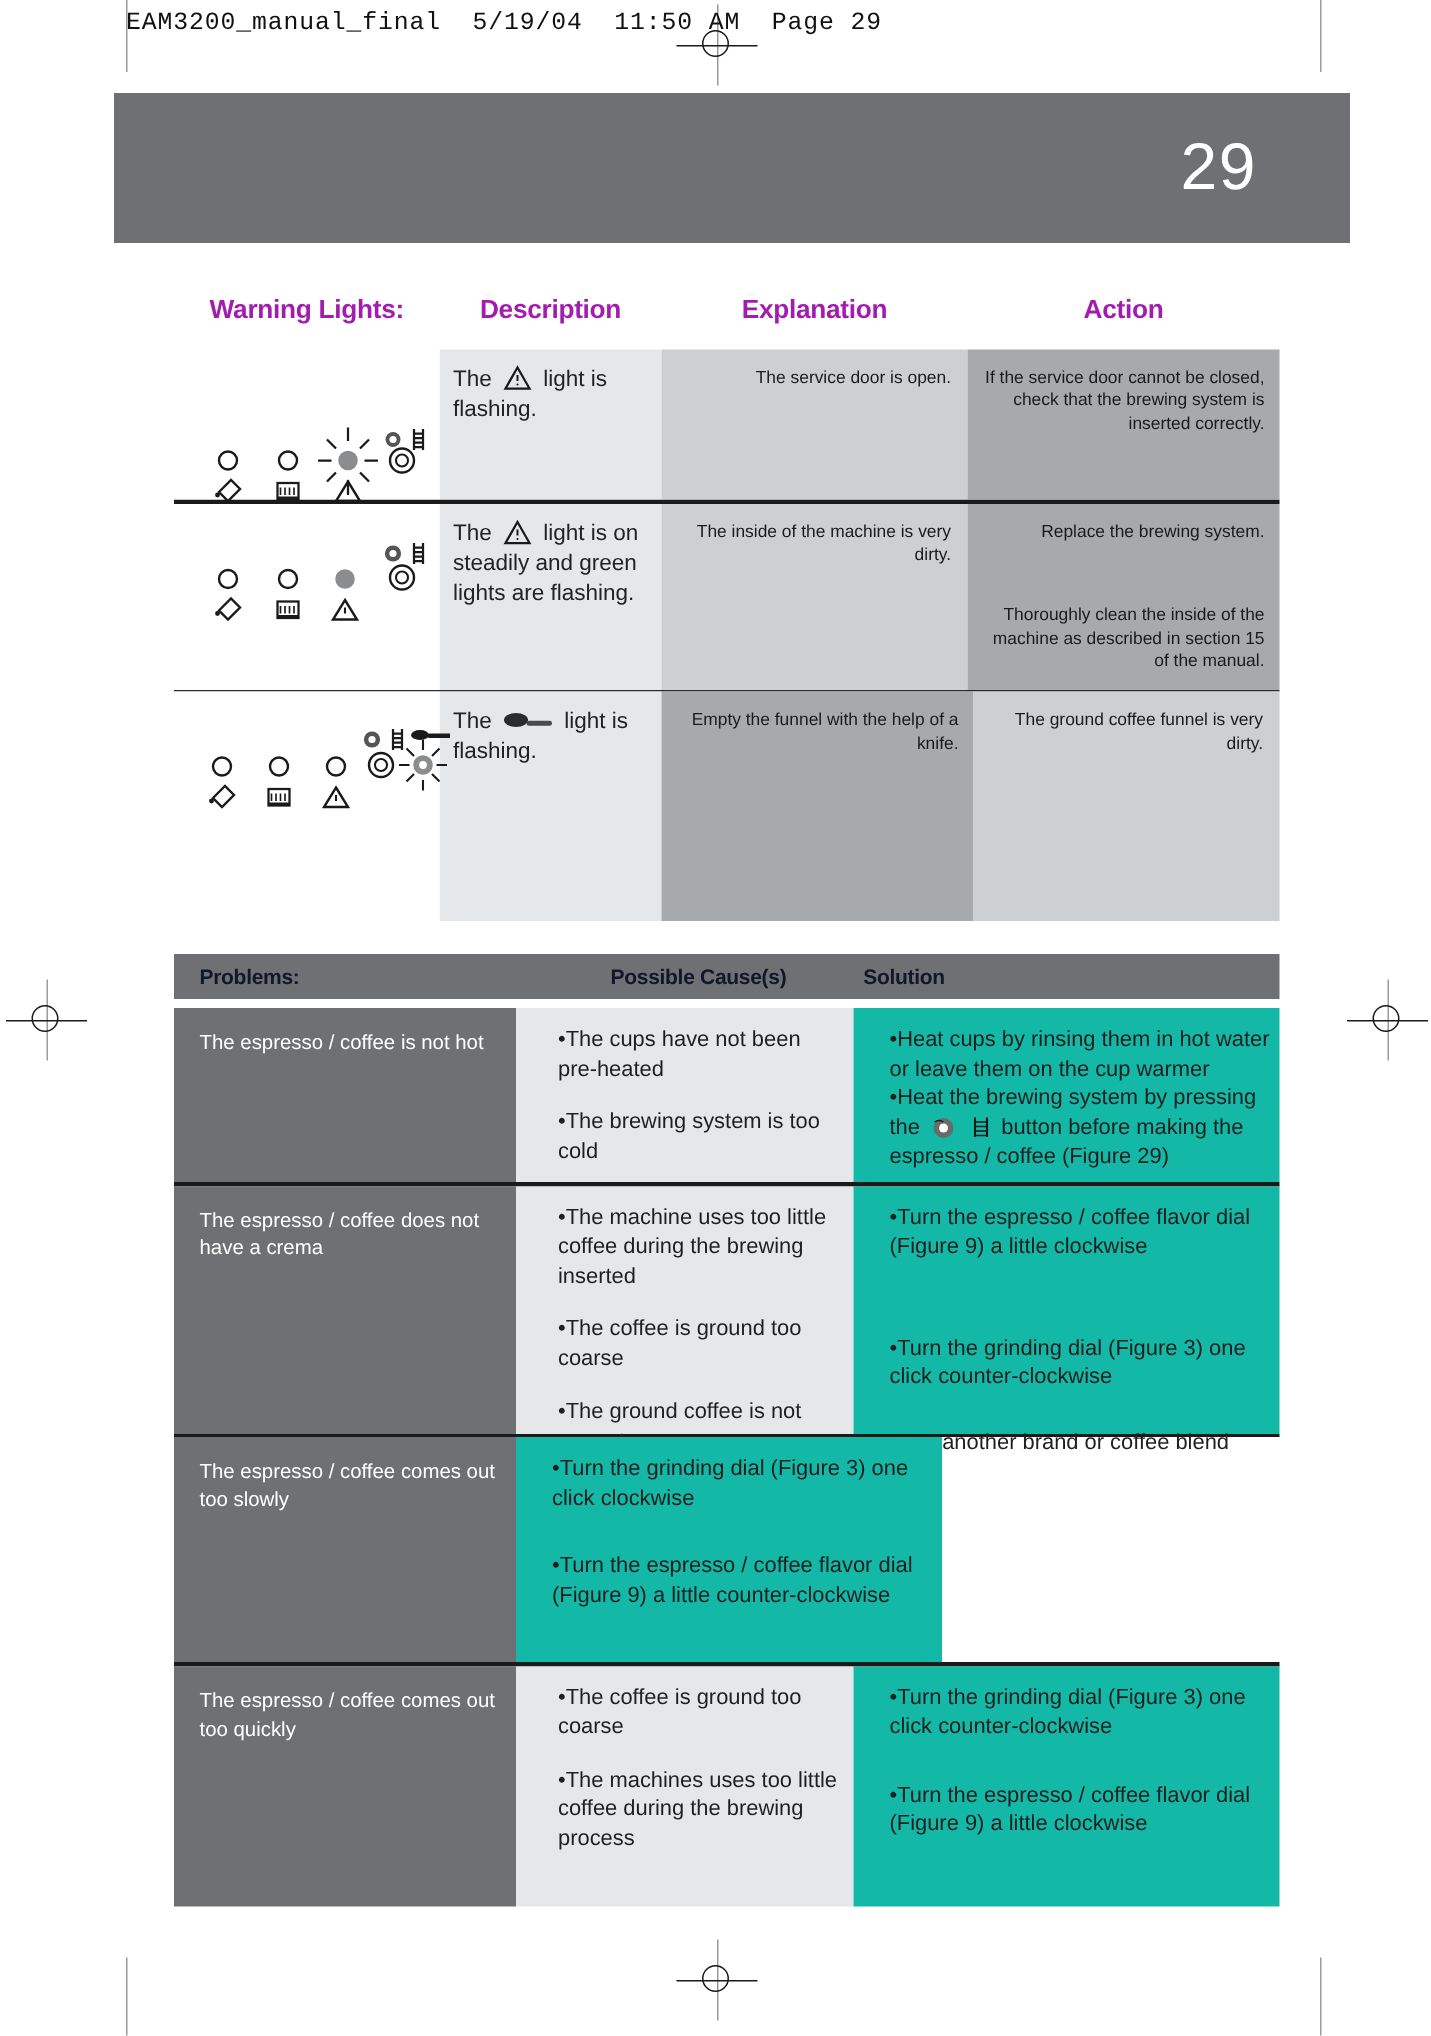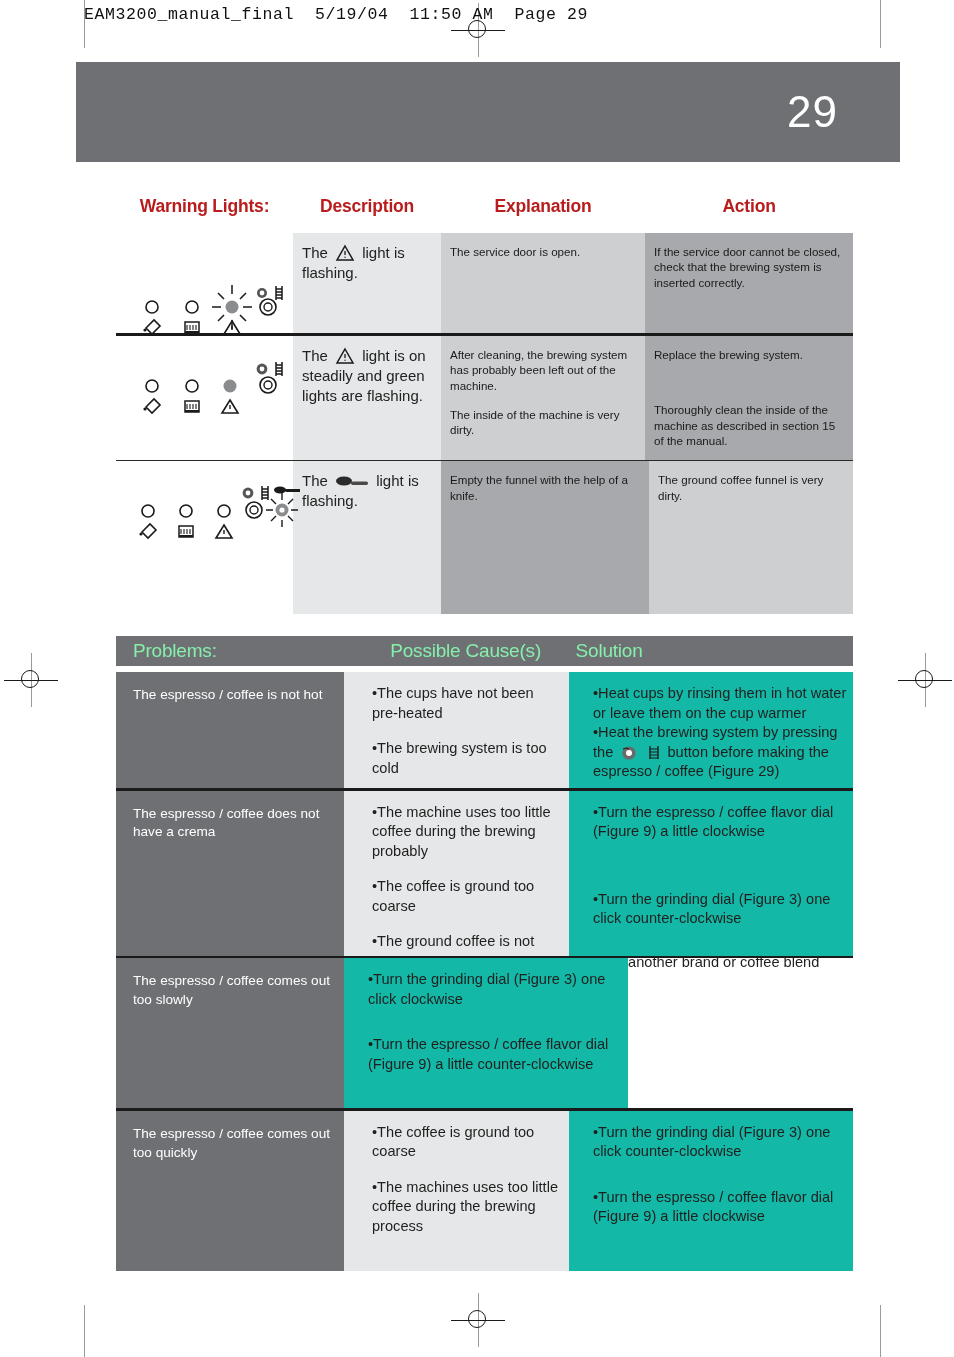--- a/index.html
+++ b/index.html
@@ -87,21 +87,21 @@
     width: 737px;
   }
   .wl-head {
     display: flex;
     height: 37px;
     align-items: flex-start;
   }
   .wl-head .h {
     font-size: 17.5px;
     font-weight: bold;
-    color: #b91c1c;
+    color: #a21caf;
     text-align: center;
     letter-spacing: -0.2px;
   }
   .c-lights  { width: 177px; }
   .c-desc    { width: 148px; }
   .c-expl    { width: 204px; }
   .c-action  { width: 208px; }
 
   .wl-row { display: flex; }
   .wl-cell {
@@ -119,21 +119,21 @@
     color: #222;
   }
   .cell-expl {
     background: #cdcfd1;
     padding: 11px 11px 8px 9px;
   }
   .cell-action {
     background: #a7a9ac;
     padding: 11px 10px 8px 9px;
   }
-  .cell-expl p, .cell-action p { margin: 0 0 14px 0; }
+  .cell-expl p, .cell-action p { margin: 0 0 14px 0; text-align: right; }
   .cell-expl p:last-child, .cell-action p:last-child { margin-bottom: 0; }
 
   .rule-thick {
     height: 3px;
     background: #1a1a1a;
     width: 737px;
   }
   .rule-thin {
     height: 1.4px;
     background: #2a2a2a;
@@ -160,23 +160,23 @@
     top: 636px;
     width: 737px;
   }
   .pb-head {
     display: flex;
     background: #6e7073;
     height: 30px;
     align-items: center;
   }
   .pb-head .h {
-    color: #86efac;
-    font-size: 19px;
-    font-weight: normal;
+    color: #0f172a;
+    font-size: 14px;
+    font-weight: bold;
     letter-spacing: -0.2px;
   }
   .p-col1 { width: 228px; }
   .p-col2 { width: 225px; }
   .p-col3 { width: 284px; }
 
   .pb-row { display: flex; }
   .pb-cell { box-sizing: border-box; }
   .pc-prob {
     background: #6e7073;
@@ -343,21 +343,20 @@
     <div class="wl-cell cell-desc c-desc">
       <span>The</span>
       <svg class="inline-ico" width="20" height="18" viewBox="0 0 20 18">
         <path d="M10 2 L18 16 H2 Z" fill="none" stroke="#1a1a1a" stroke-width="1.5"></path>
         <path d="M10 7 v4" stroke="#1a1a1a" stroke-width="1.3"></path>
         <circle cx="10" cy="13.3" r="0.7" fill="#1a1a1a"></circle>
       </svg>
       <span>light is on steadily and green lights are flashing.</span>
     </div>
     <div class="wl-cell cell-expl c-expl">
-      <p>After cleaning, the brewing system has probably been left out of the machine.</p>
       <p>The inside of the machine is very dirty.</p>
     </div>
     <div class="wl-cell cell-action c-action">
       <p style="margin-bottom:40px;">Replace the brewing system.</p>
       <p>Thoroughly clean the inside of the machine as described in section 15 of the manual.</p>
     </div>
   </div>
 
   <div class="rule-thin"></div>
 
@@ -452,21 +451,21 @@
         <span>espresso / coffee (Figure 29)</span>
       </p>
     </div>
   </div>
 
   <div class="pb-rule"></div>
 
   <div class="pb-row" style="height:165px;">
     <div class="pb-cell pc-prob p-col1">The espresso / coffee does not have a crema</div>
     <div class="pb-cell pc-cause p-col2">
-      <p>•The machine uses too little coffee during the brewing probably</p>
+      <p>•The machine uses too little coffee during the brewing inserted</p>
       <p>•The coffee is ground too coarse</p>
       <p>•The ground coffee is not correct</p>
     </div>
     <div class="pb-cell pc-sol p-col3">
       <p style="margin-bottom:48px;">•Turn the espresso / coffee flavor dial (Figure 9) a little clockwise</p>
       <p style="margin-bottom:24px;">•Turn the grinding dial (Figure 3) one click counter-clockwise</p>
       <p>•Use another brand or coffee blend</p>
     </div>
   </div>
 

